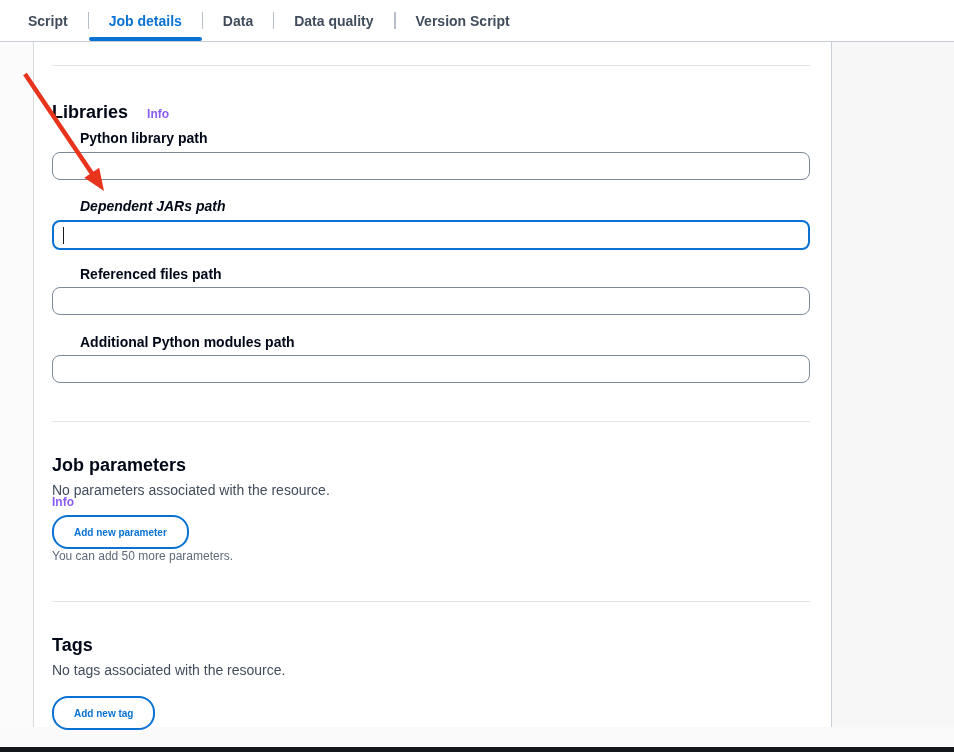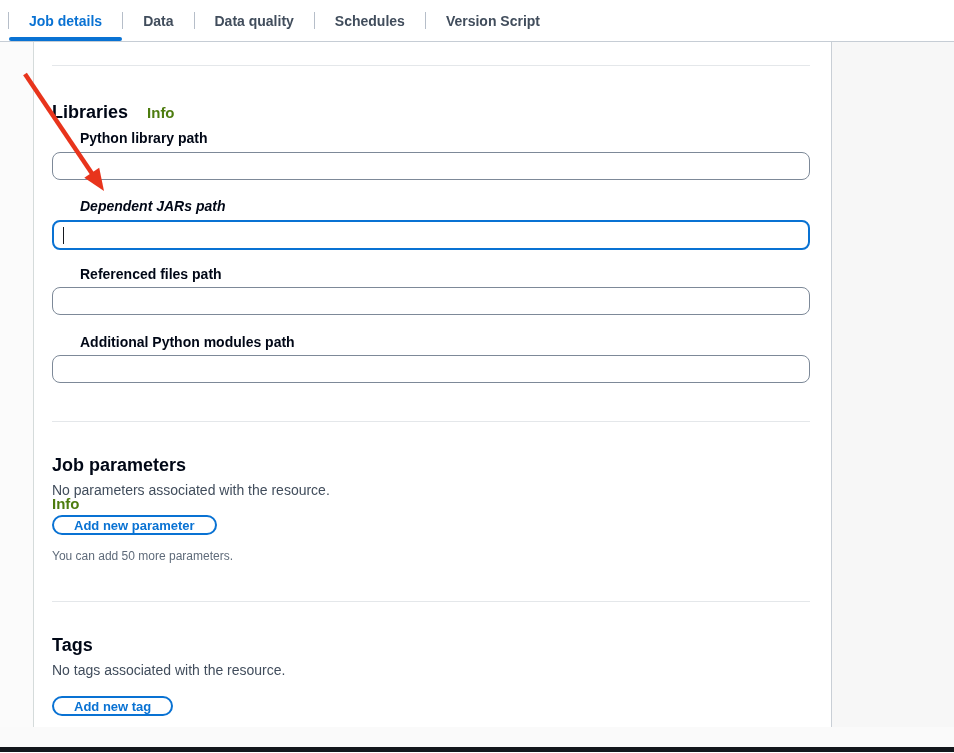--- a/index.html
+++ b/index.html
@@ -92,23 +92,23 @@
     display: flex;
     align-items: baseline;
     gap: 19px;
   }
   .section-title {
     font-size: 18px;
     font-weight: 700;
     color: #000716;
   }
   .info-link {
-    font-size: 15px;
-    font-weight: 700;
-    color: #4d7c0f;
+    font-size: 12px;
+    font-weight: 700;
+    color: #8b5cf6;
     cursor: pointer;
     text-decoration: none;
     text-align: center;
   }
   .field-label {
     position: absolute;
     left: 52px;
     font-size: 14px;
     font-weight: 700;
     color: #000716;
@@ -149,64 +149,64 @@
   }
   .hint-text {
     position: absolute;
     left: 52px;
     font-size: 12px;
     color: #5f6b7a;
   }
   .pill-button {
     position: absolute;
     left: 52px;
-    height: 20px;
+    height: 34px;
     padding: 0 20px;
     background: #ffffff;
     border: 2px solid #0972d3;
     border-radius: 16px;
     color: #0972d3;
-    font-size: 13px;
+    font-size: 10px;
     font-weight: 700;
     font-family: "Liberation Sans", "DejaVu Sans", sans-serif;
     cursor: pointer;
     display: inline-flex;
     align-items: center;
   }
   .arrow-overlay {
     position: absolute;
     top: 0; left: 0;
     width: 954px; height: 753px;
     pointer-events: none;
     z-index: 50;
   }
 </style>
 </head>
 <body>
 
 <div class="screen">
 
   <div class="tabbar">
+    <div class="tab">
+      <span>Script</span>
+    </div>
     <span class="tabsep"></span>
     <div class="tab active">
       <span>Job details</span>
       <span class="tab-underline"></span>
     </div>
     <span class="tabsep"></span>
     <div class="tab">
       <span>Data</span>
     </div>
     <span class="tabsep"></span>
     <div class="tab">
       <span>Data quality</span>
     </div>
     <span class="tabsep"></span>
-    <div class="tab">
-      <span>Schedules</span>
-    </div>
     <span class="tabsep"></span>
     <div class="tab">
       <span>Version Script</span>
     </div>
   </div>
 
   <div class="left-rail"></div>
   <div class="right-rail"></div>
   <div class="bottom-strip"></div>
   <div class="bottom-bar"></div>

